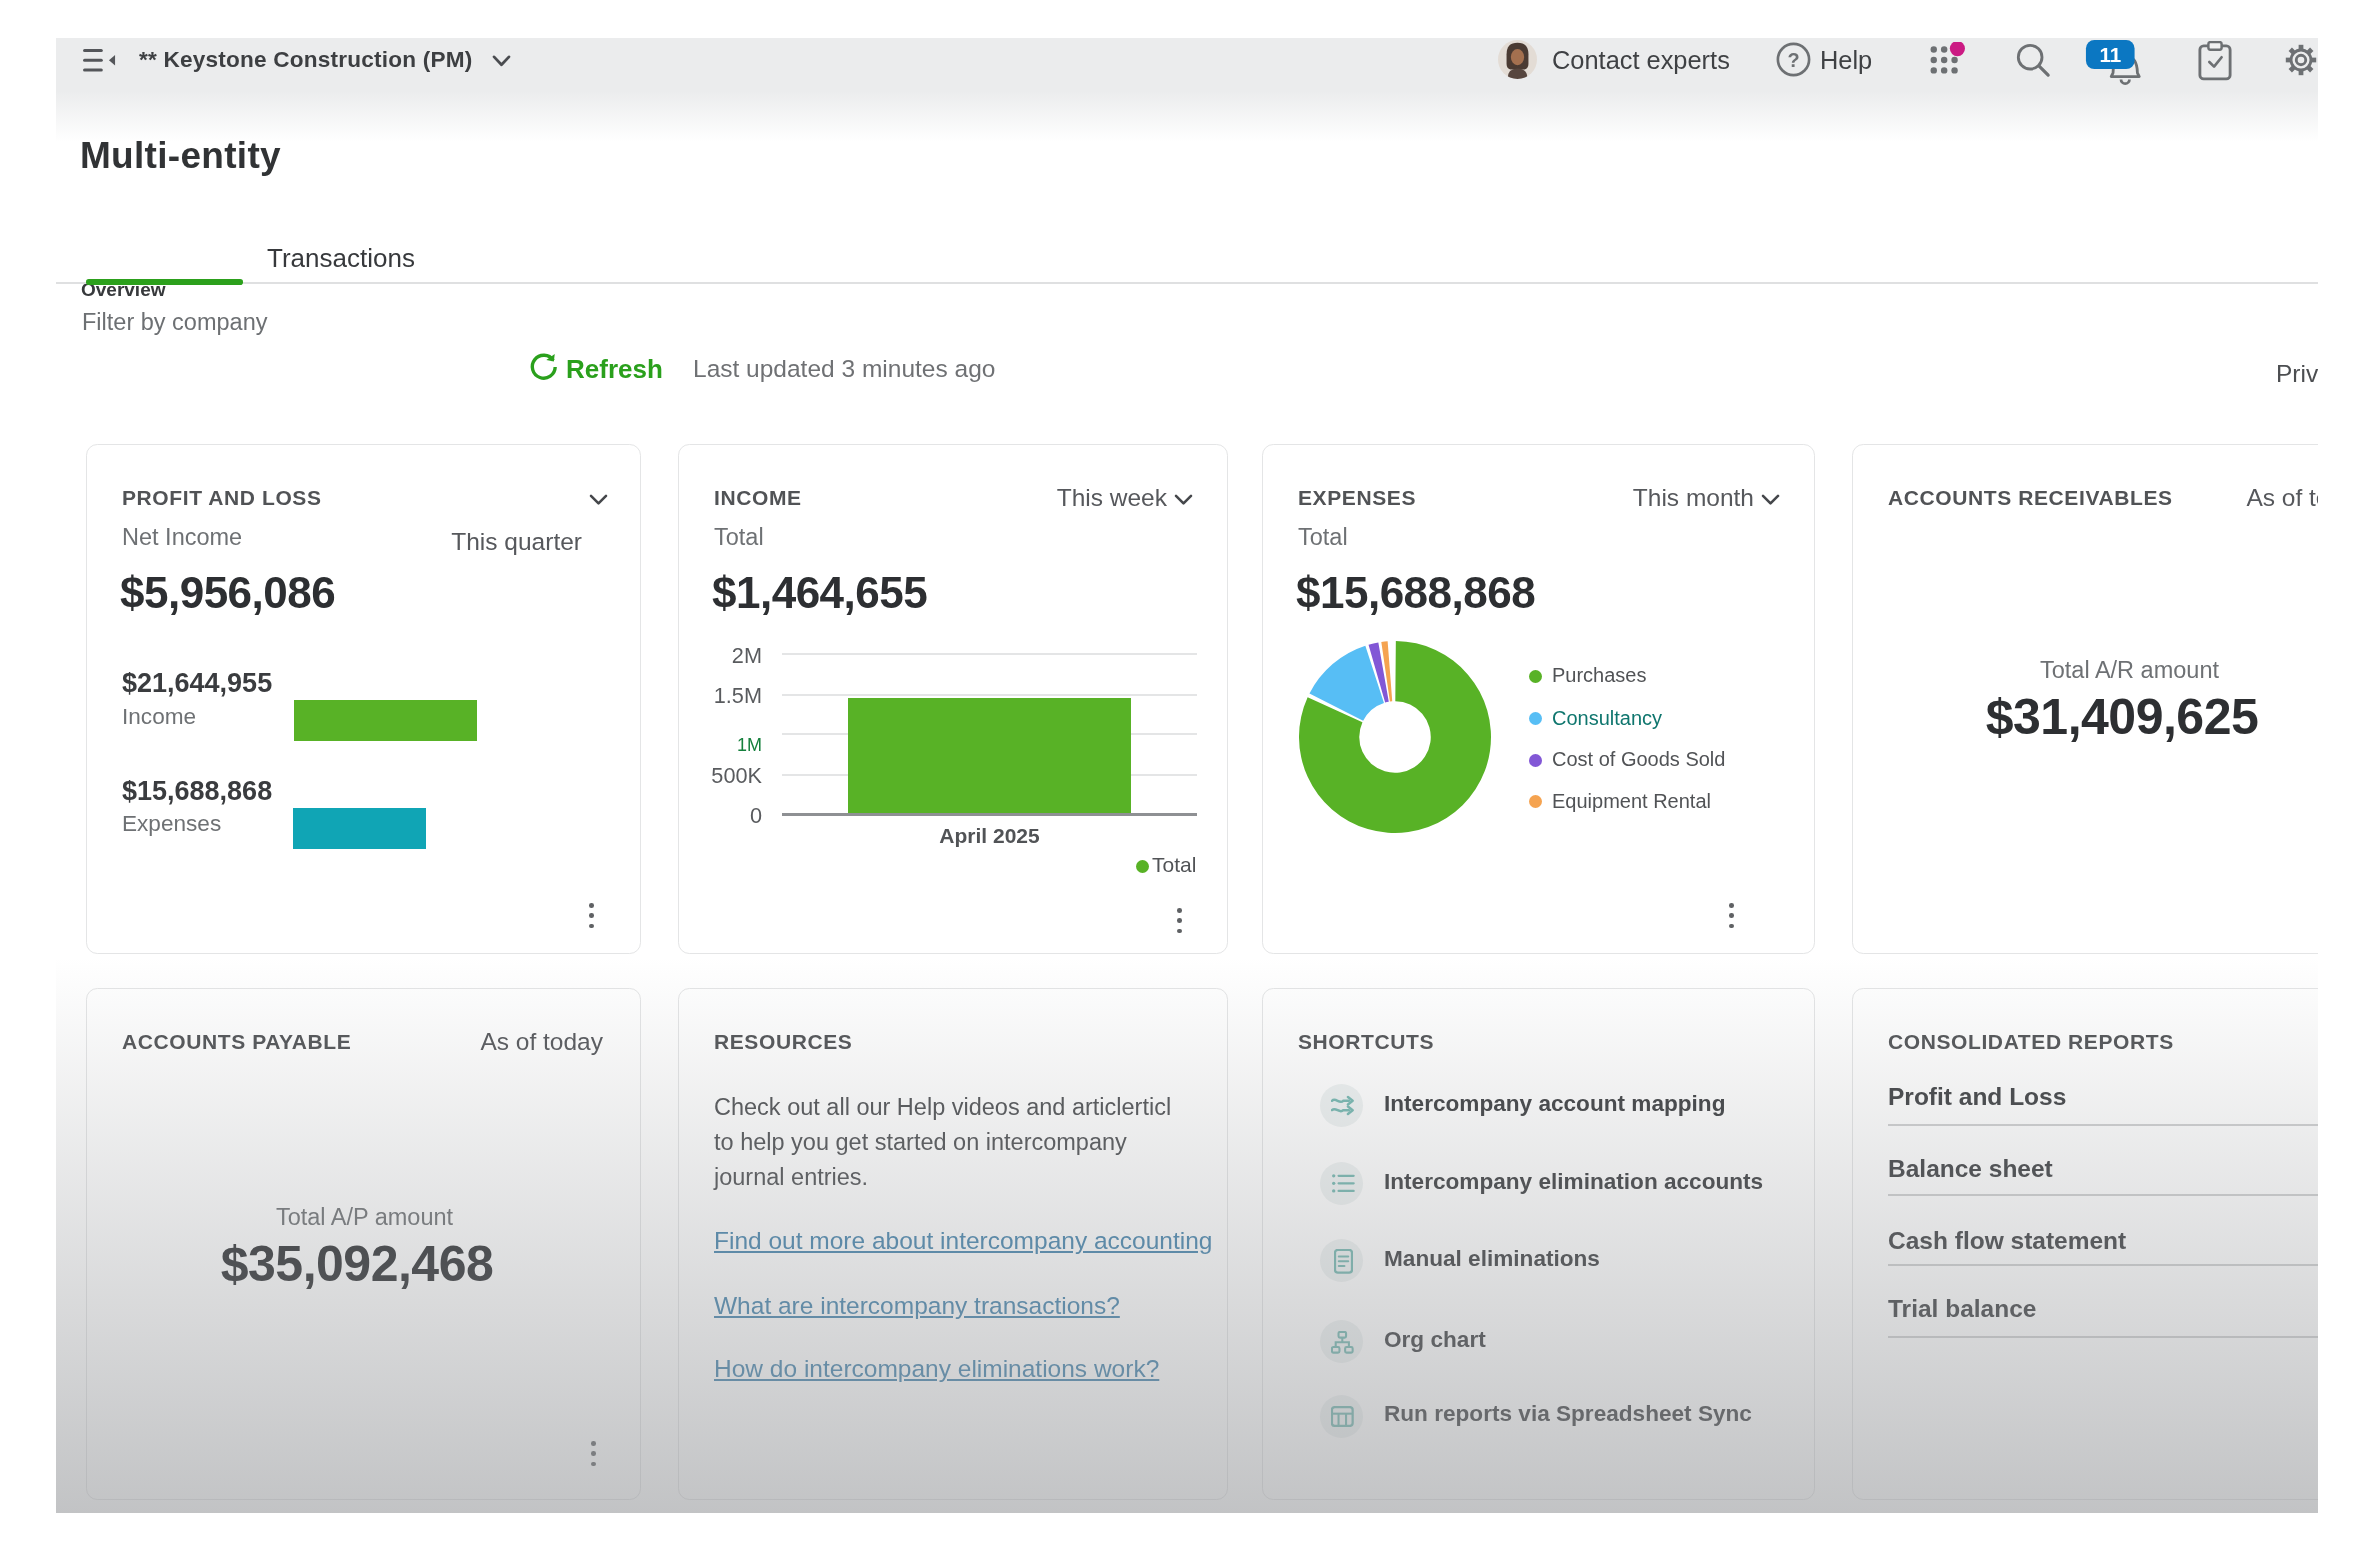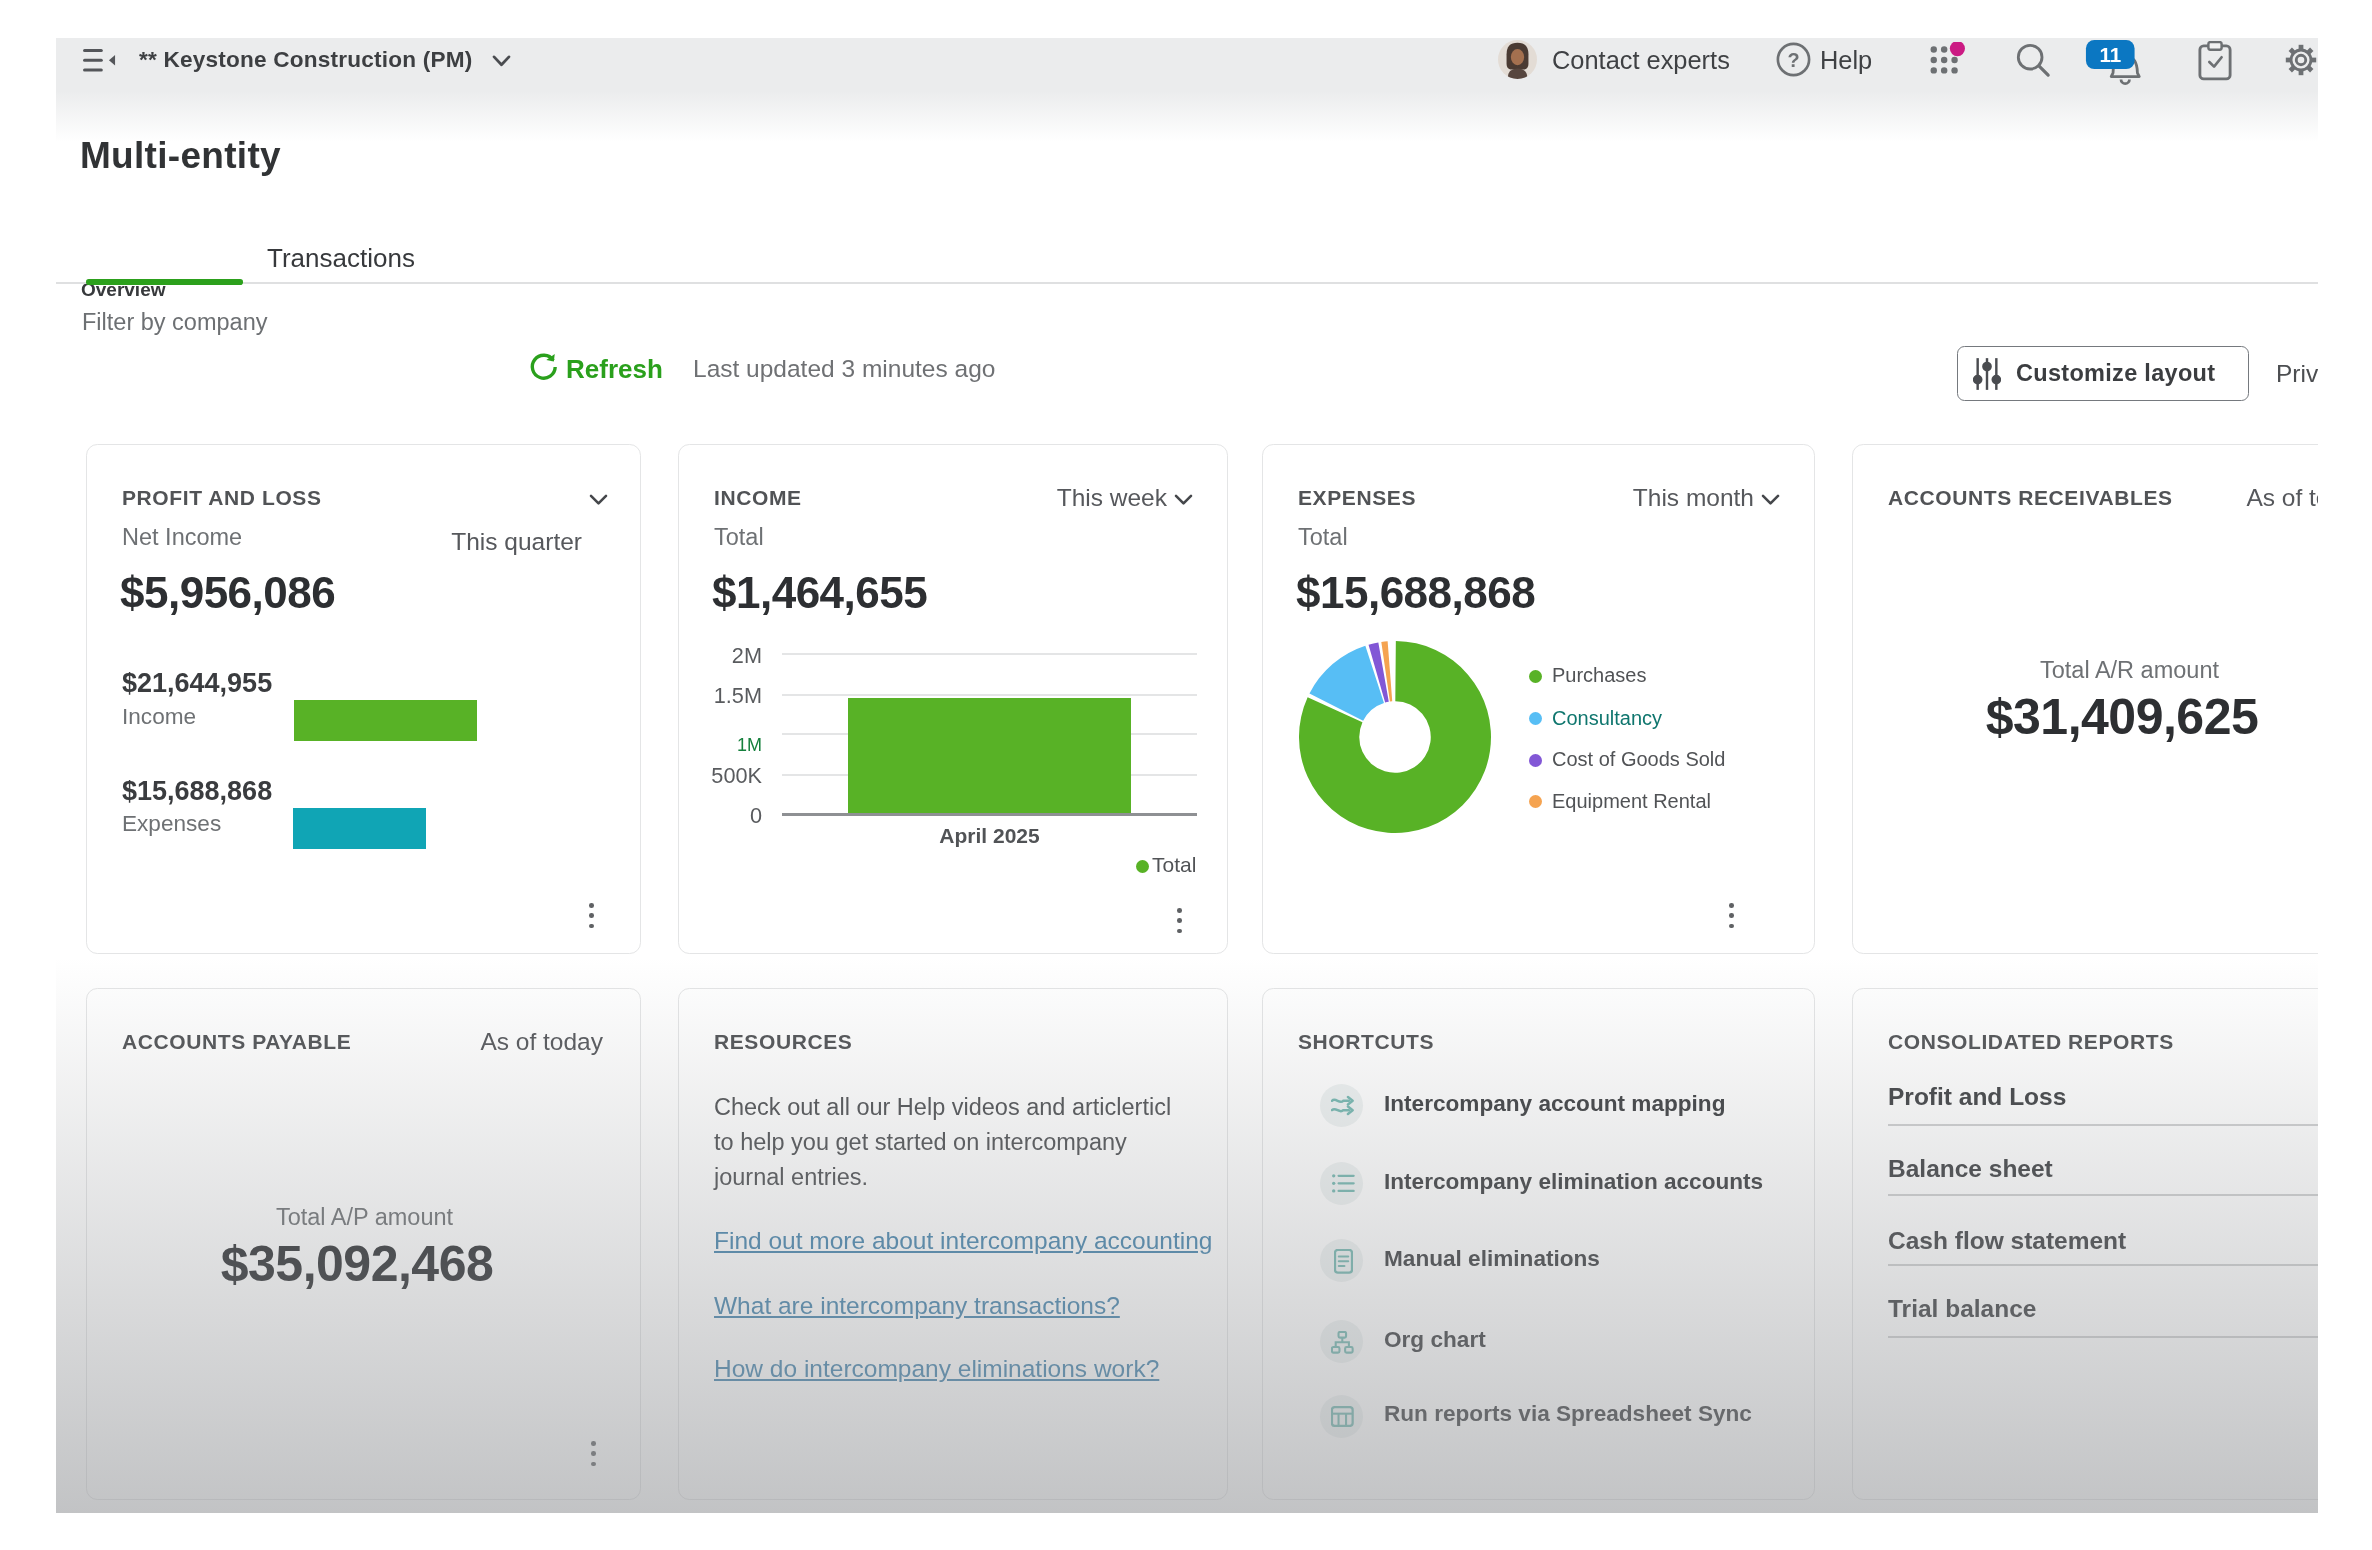--- a/index.html
+++ b/index.html
@@ -145,33 +145,20 @@
   <div class="abs tabdivider"></div>
 
   <div class="abs filterlabel">Filter by company</div>
   <svg class="abs" style="left:528px;top:352px;" width="30" height="30" viewBox="0 0 32 32">
     <path d="M27 9 A 12.2 12.2 0 1 0 29 16" fill="none" stroke="#2aa01c" stroke-width="3.6"></path>
     <path d="M28.5 2 L27.6 10.2 L19.5 8.4 Z" fill="#2aa01c"></path>
   </svg>
   <div class="abs refreshtxt">Refresh</div>
   <div class="abs lastupd">Last updated 3 minutes ago</div>
 
-  <div class="abs custbtn">
-    <svg style="position:absolute;left:15px;top:11.3px;" width="28" height="32" viewBox="0 0 30 34">
-      <g stroke="#4a4c50" stroke-width="2.6" fill="#4a4c50">
-        <line x1="5" y1="0" x2="5" y2="34"></line>
-        <line x1="15" y1="0" x2="15" y2="34"></line>
-        <line x1="25" y1="0" x2="25" y2="34"></line>
-        <circle cx="5" cy="23" r="3.9"></circle>
-        <circle cx="15" cy="9" r="3.9"></circle>
-        <circle cx="25" cy="23" r="3.9"></circle>
-      </g>
-    </svg>
-    <div class="txt">Customize layout</div>
-  </div>
   <div class="abs privacy">Privacy</div>
 
   <div class="card" style="left:86px;top:444px;width:555px;height:510px;">
     <div class="ctitle">PROFIT AND LOSS</div>
     <div class="crange" style="right:58px;top:39px;margin-top:44px;">This quarter</div>
     <svg style="position:absolute;right:32px;top:49px;" width="19" height="12.2" viewBox="0 0 20 13">
       <path d="M2 2 L10 10 L18 2" fill="none" stroke="#45474b" stroke-width="2.8" stroke-linecap="round" stroke-linejoin="round"></path>
     </svg>
     <div class="abs mutelabel" style="left:35px;top:79px;">Net Income</div>
     <div class="abs bignum" style="left:33px;top:123px;">$5,956,086</div>

